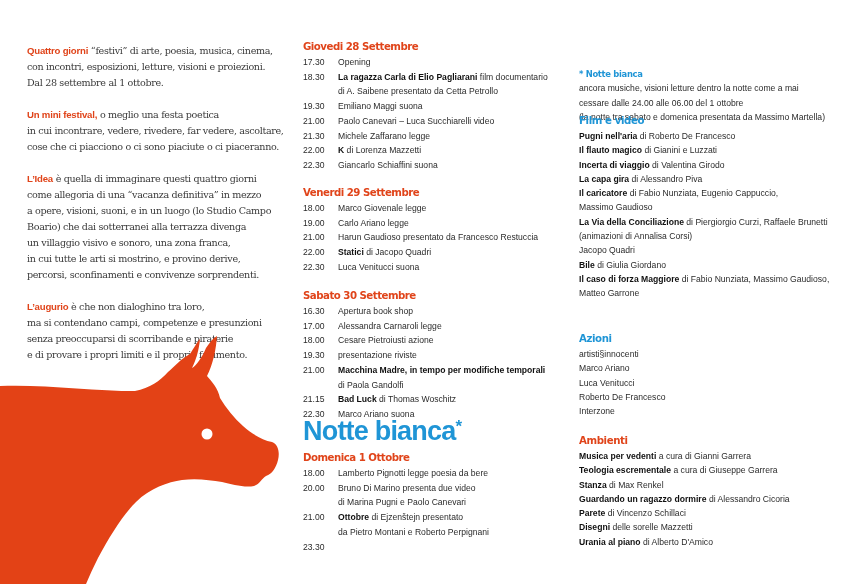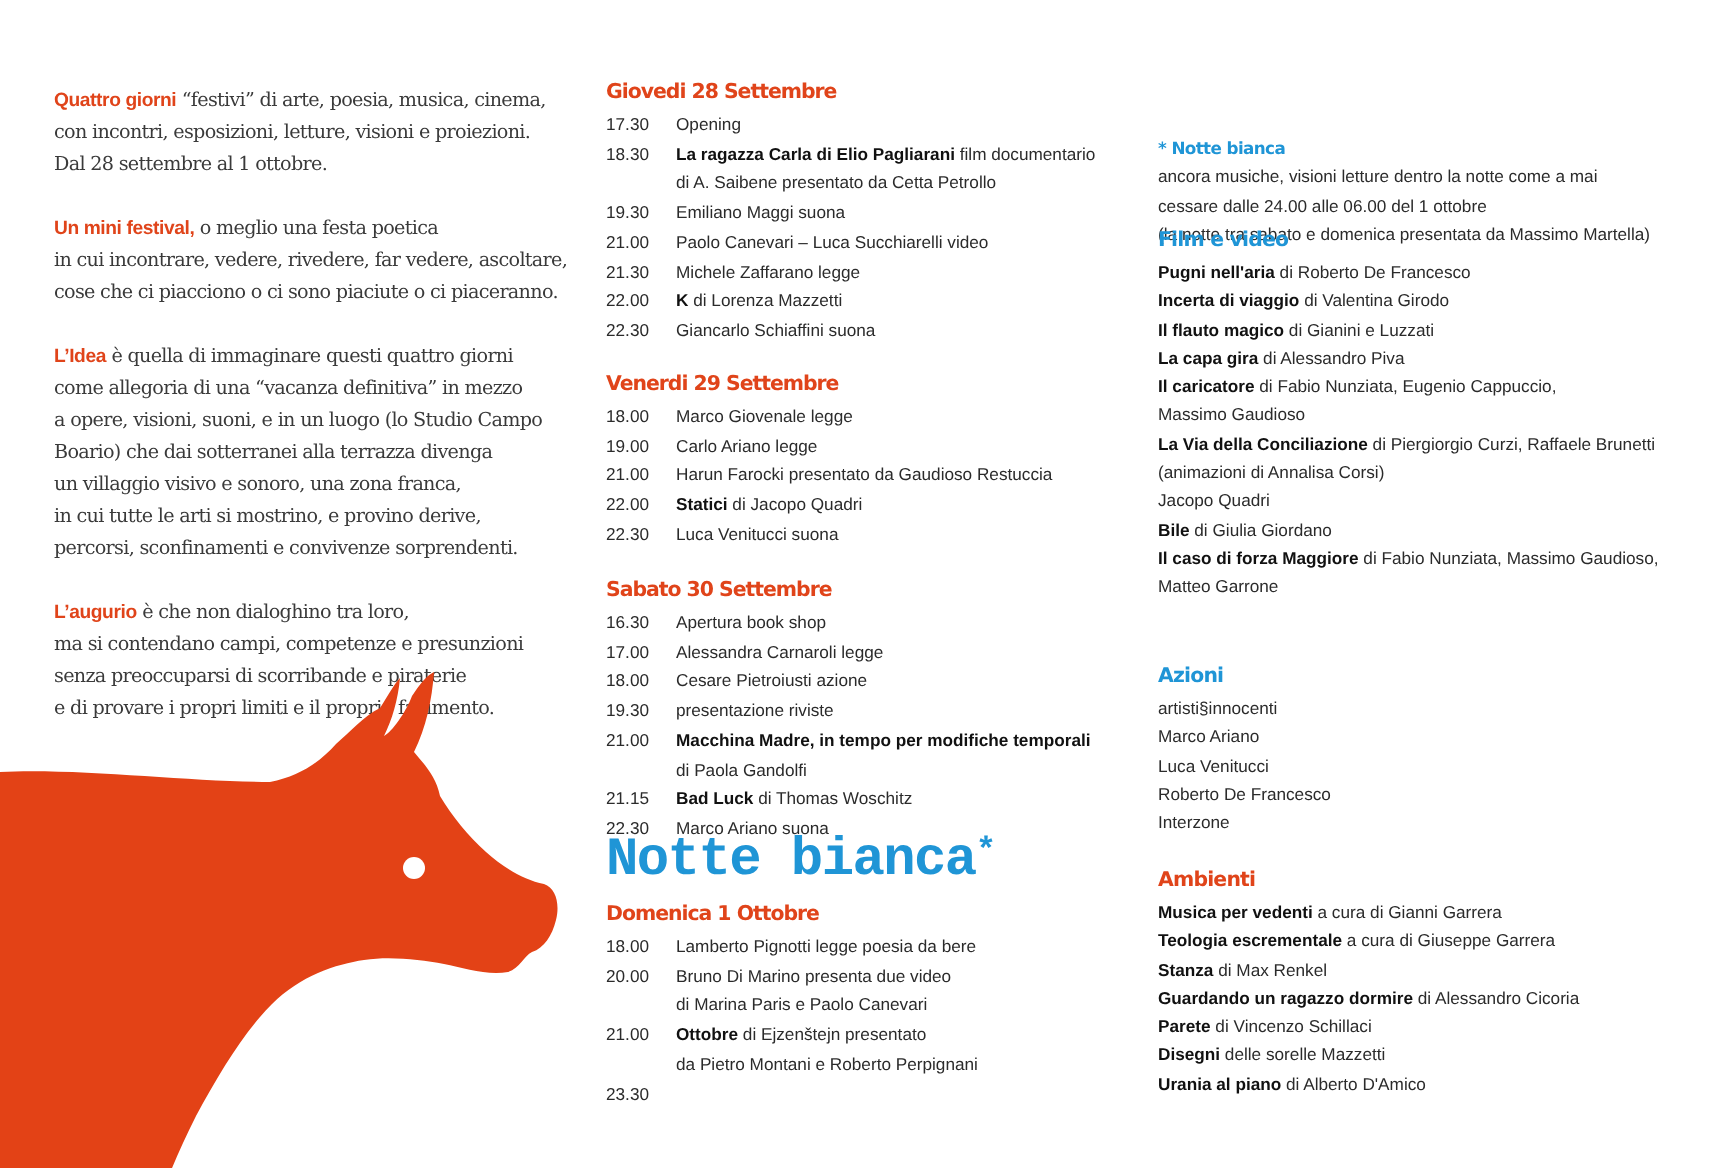--- a/index.html
+++ b/index.html
@@ -19,21 +19,21 @@
 
   
   .prog { font-family: "Liberation Sans", sans-serif; font-size: 8.6px; color: #2b2b2b; }
   .day { position: absolute; left: 13px; width: 260px; }
   .day-title { font-family: "DejaVu Sans", sans-serif; font-weight: bold; color: #e0441a; font-size: 10.2px; line-height: 14px; letter-spacing: -0.5px; margin-bottom: 1px; }
   .row { display: flex; line-height: 14.7px; }
   .row .time { width: 35px; flex: 0 0 35px; }
   .row .txt { flex: 1; white-space: nowrap; }
   .row .txt b { font-weight: bold; color: #111; }
   .row .line2 { display: block; }
-  #nb-title { position: absolute; left: 13px; top: 399px; font-family: Liberation Mono, monospace; font-weight: bold; color: #1f95d6; font-size: 27px; letter-spacing: -0.8px; line-height: 32px; white-space: nowrap; }
+  #nb-title { position: absolute; left: 13px; top: 399px; font-family: Liberation Sans, sans-serif; font-weight: bold; color: #1f95d6; font-size: 27px; letter-spacing: -0.8px; line-height: 32px; white-space: nowrap; }
   #nb-title sup { font-size: 17px; position: relative; top: -4px; vertical-align: top; }
 
   
   .rcol { position: absolute; left: 9px; width: 280px; font-family: "Liberation Sans", sans-serif; font-size: 8.6px; color: #2b2b2b; line-height: 14.3px; }
   .sec-title { font-family: "DejaVu Sans", sans-serif; font-weight: bold; font-size: 10.2px; letter-spacing: -0.4px; line-height: 14px; margin-bottom: 1px; }
   .sec-title.blue { color: #1f95d6; }
   .sec-title.red { color: #e0441a; }
   .note-title { font-family: "DejaVu Sans", sans-serif; font-weight: bold; color: #1f95d6; font-size: 8.4px; letter-spacing: -0.3px; margin-top: 27px; }
   .item { white-space: nowrap; }
   .item b { color: #111; }
@@ -98,21 +98,21 @@
     <div class="row">
         <span class="time">18.00</span>
         <span class="txt"><b></b><span>Marco Giovenale legge</span></span>
       </div>
     <div class="row">
         <span class="time">19.00</span>
         <span class="txt"><b></b><span>Carlo Ariano legge</span></span>
       </div>
     <div class="row">
         <span class="time">21.00</span>
-        <span class="txt"><b></b><span>Harun Farocki presentato da Gaudioso Restuccia</span></span>
+        <span class="txt"><b></b><span>Harun Gaudioso presentato da Francesco Restuccia</span></span>
       </div>
     <div class="row">
         <span class="time">22.00</span>
         <span class="txt"><b>Statici</b><span> di Jacopo Quadri</span></span>
       </div>
     <div class="row">
         <span class="time">22.30</span>
         <span class="txt"><b></b><span>Luca Venitucci suona</span></span>
       </div>
   </div>
@@ -152,21 +152,21 @@
   <div id="nb-title"><span>Notte bianca</span><sup>*</sup></div>
 
   <div class="day" style="top:435px;">
     <div class="day-title">Domenica 1 Ottobre</div>
     <div class="row">
         <span class="time">18.00</span>
         <span class="txt"><b></b><span>Lamberto Pignotti legge poesia da bere</span></span>
       </div>
     <div class="row">
         <span class="time">20.00</span>
-        <span class="txt"><b></b><span>Bruno Di Marino presenta due video</span><span class="line2">di Marina Paris e Paolo Canevari</span></span>
+        <span class="txt"><b></b><span>Bruno Di Marino presenta due video</span><span class="line2">di Marina Pugni e Paolo Canevari</span></span>
       </div>
     <div class="row">
         <span class="time">21.00</span>
         <span class="txt"><b>Ottobre</b><span> di Ejzenštejn presentato</span><span class="line2">da Pietro Montani e Roberto Perpignani</span></span>
       </div>
     <div class="row">
         <span class="time">23.30</span>
       </div>
   </div>
 </div>
@@ -176,22 +176,22 @@
     <div class="note-title">* Notte bianca</div>
     <div class="item">ancora musiche, visioni letture dentro la notte come a mai</div>
     <div class="item">cessare dalle 24.00 alle 06.00 del 1 ottobre</div>
     <div class="item">(la notte tra sabato e domenica presentata da Massimo Martella)</div>
   </div>
 
   <div class="rcol" style="top:98px;">
     <div class="sec-title blue">Film e video</div>
     <div id="film-list">
         <div class="item"><b>Pugni nell'aria</b><span> di Roberto De Francesco</span></div>
+        <div class="item"><b>Il flauto magico</b><span> di Gianini e Luzzati</span></div>
         <div class="item"><b>Incerta di viaggio</b><span> di Valentina Girodo</span></div>
-        <div class="item"><b>Il flauto magico</b><span> di Gianini e Luzzati</span></div>
         <div class="item"><b>La capa gira</b><span> di Alessandro Piva</span></div>
         <div class="item"><b>Il caricatore</b><span> di Fabio Nunziata, Eugenio Cappuccio,</span></div>
         <div class="item"><span>Massimo Gaudioso</span></div>
         <div class="item"><b>La Via della Conciliazione</b><span> di Piergiorgio Curzi, Raffaele Brunetti</span></div>
         <div class="item"><span>(animazioni di Annalisa Corsi)</span></div>
         <div class="item"><span>Jacopo Quadri</span></div>
         <div class="item"><b>Bile</b><span> di Giulia Giordano</span></div>
         <div class="item"><b>Il caso di forza Maggiore</b><span> di Fabio Nunziata, Massimo Gaudioso,</span></div>
         <div class="item"><span>Matteo Garrone</span></div>
       </div>

